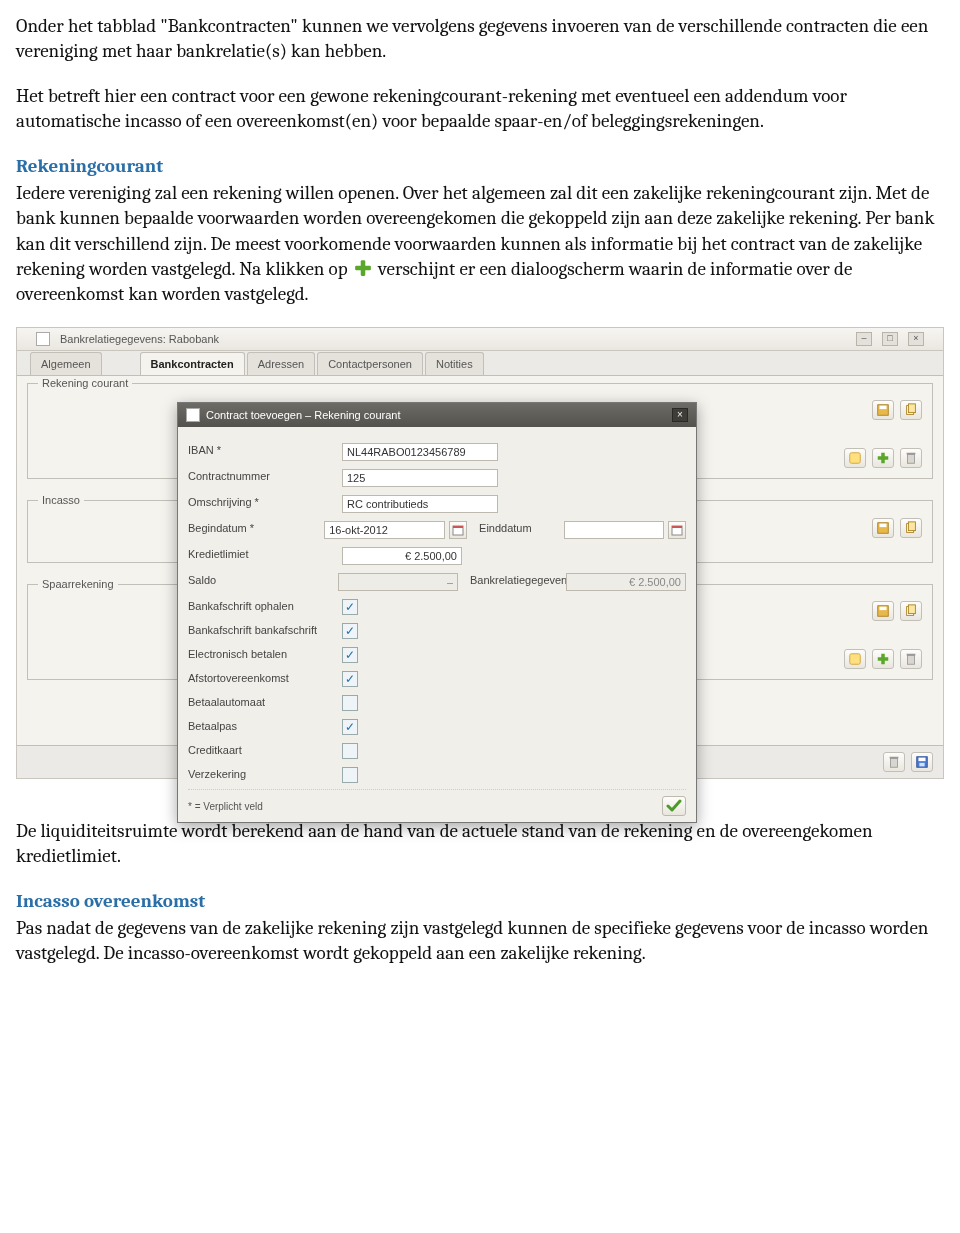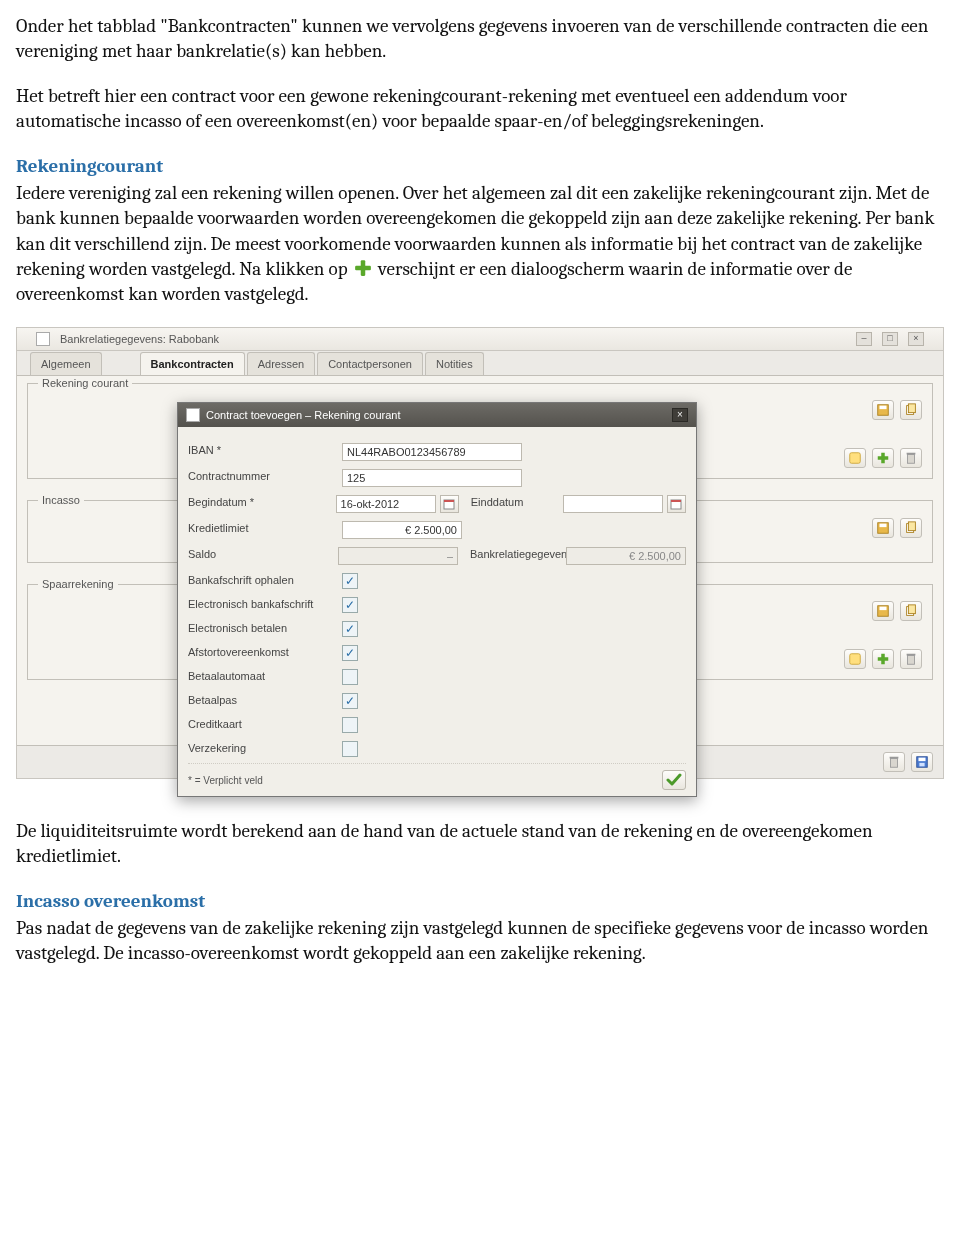--- a/index.html
+++ b/index.html
@@ -99,22 +99,22 @@
   .dlg-body { padding: 8px 10px 6px 10px; }
   .dlg-body .hdr { color: #666; font-size: 10.5px; margin-bottom: 6px; padding-bottom: 2px; border-bottom: 1px dotted #cfccc4; }
   .frow { display: flex; align-items: flex-start; gap: 4px; margin-bottom: 5px; margin-top: 8px; }
   .frow .lbl { width: 150px; color: #444; }
   .frow .lbl2 { width: 100px; color: #444; text-align: left; padding-left: 8px; }
   .inp {
     height: 18px; border: 1px solid #bdb9af; background: #fff;
     padding: 0 4px; font-family: inherit; font-size: 11px; color: #333;
   }
   .inp.ro { background: #eeece6; color: #888; }
-  .inp.w1 { width: 180px; }
-  .inp.wdate { width: 100px; text-align: left; }
+  .inp.w1 { width: 156px; }
+  .inp.wdate { width: 121px; text-align: left; }
   .inp.wdate2 { width: 100px; }
   .inp.money { width: 120px; text-align: right; }
   .cal-btn {
     width: 20px; height: 18px; background: linear-gradient(#fefdfb,#e9e6de);
     border: 1px solid #bdb9af; display: inline-flex; align-items: center; justify-content: center;
   }
   .chk {
     width: 16px; height: 16px; border: 1px solid #9aa; background: #eef4f7;
     display: inline-flex; align-items: center; justify-content: center;
   }
@@ -275,20 +275,24 @@
 
         <div class="frow">
           <span class="lbl">IBAN *</span>
           <input class="inp w1" value="NL44RABO0123456789" style="">
         </div>
         <div class="frow">
           <span class="lbl">Contractnummer</span>
           <input class="inp w1" value="125" style="">
         </div>
         <div class="frow">
+          <span class="lbl">Omschrijving *</span>
+          <input class="inp w1" value="RC contributieds" style="">
+        </div>
+        <div class="frow">
           <span class="lbl">Begindatum *</span>
           <input class="inp wdate" value="16-okt-2012" style="">
           <span class="cal-btn">
             <svg width="12" height="12" viewBox="0 0 12 12">
                 <rect x="1" y="2" width="10" height="9" fill="#fff" stroke="#888"></rect>
                 <rect x="1" y="2" width="10" height="2" fill="#c55"></rect>
               </svg>
           </span>
           <span class="lbl2">Einddatum</span>
           <input class="inp wdate2" value="" style="">
@@ -308,21 +312,21 @@
           <input class="inp money ro" readonly="" value="–" style="">
           <span class="lbl2">Bankrelatiegegevens</span>
           <input class="inp money ro" readonly="" value="€ 2.500,00" style="">
         </div>
 
         <div class="frow">
             <span class="lbl">Bankafschrift ophalen</span>
             <span class="chk checked"></span>
           </div>
         <div class="frow">
-            <span class="lbl">Electronisch bankafschrift</span>
+            <span class="lbl">Bankafschrift bankafschrift</span>
             <span class="chk checked"></span>
           </div>
         <div class="frow">
             <span class="lbl">Electronisch betalen</span>
             <span class="chk checked"></span>
           </div>
         <div class="frow">
             <span class="lbl">Afstortovereenkomst</span>
             <span class="chk checked"></span>
           </div>

